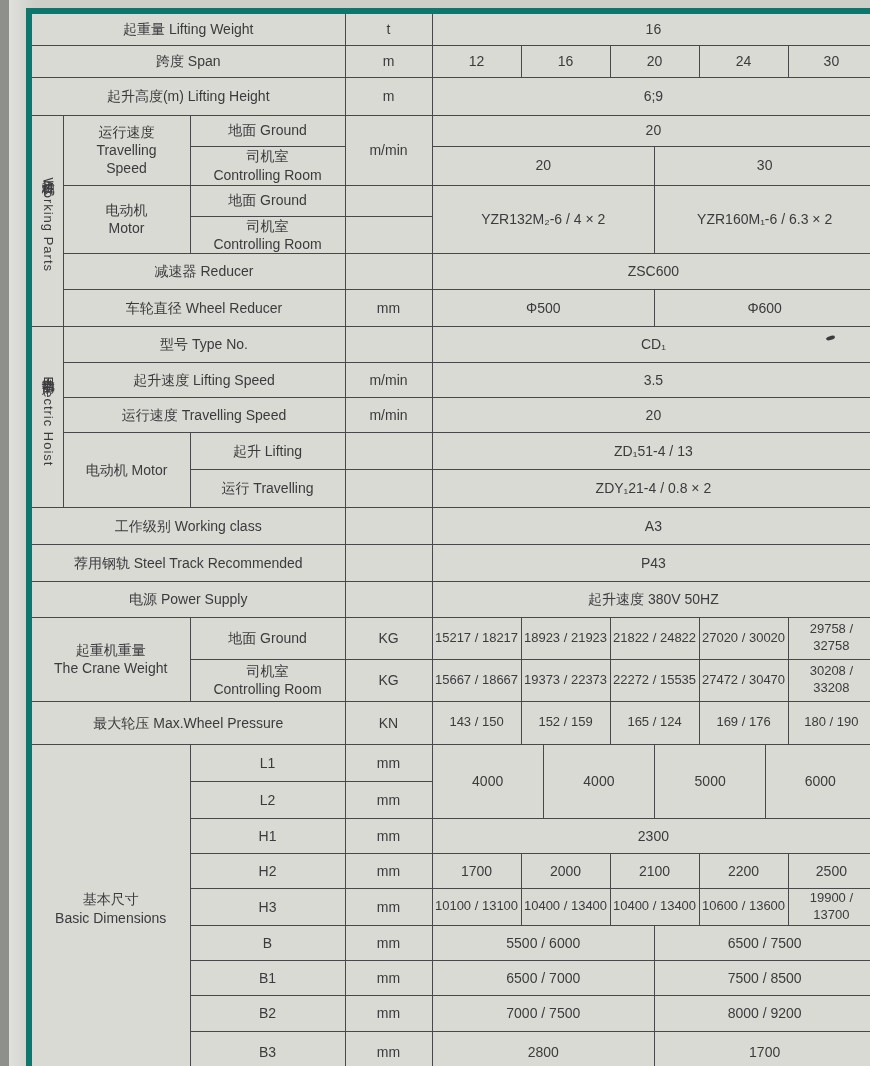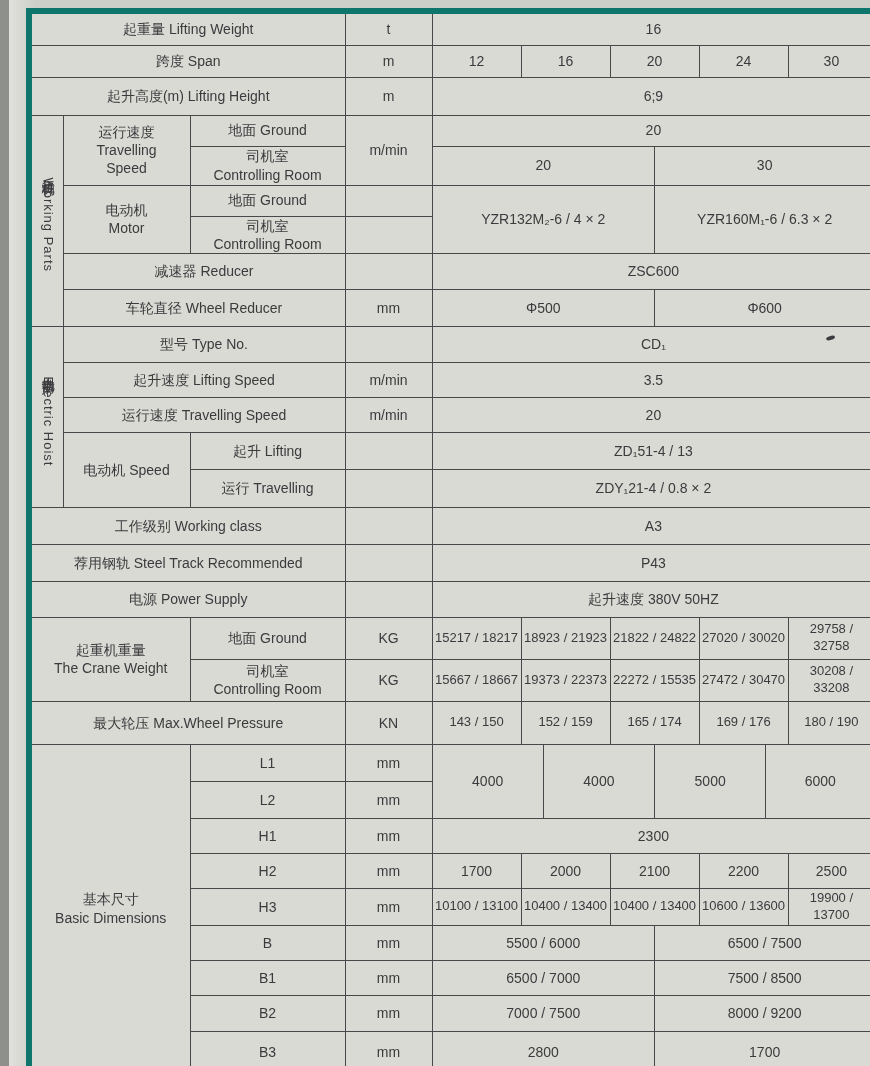--- a/index.html
+++ b/index.html
@@ -148,21 +148,21 @@
       <td colspan="20">3.5</td>
     </tr>
 
     <tr style="height:35px">
       <td colspan="2">运行速度 Travelling Speed</td>
       <td>m/min</td>
       <td colspan="20">20</td>
     </tr>
 
     <tr style="height:37px">
-      <td rowspan="2">电动机 Speed</td>
+      <td rowspan="2">电动机 Motor</td>
       <td>起升 Lifting</td>
       <td></td>
       <td colspan="20">ZD₁51-4 / 13</td>
     </tr>
 
     <tr style="height:38px">
       <td>运行 Travelling</td>
       <td></td>
       <td colspan="20">ZDY₁21-4 / 0.8 × 2</td>
     </tr>
@@ -210,21 +210,21 @@
       <td colspan="4" class="num2">22272 / 15535</td>
       <td colspan="4" class="num2">27472 / 30470</td>
       <td colspan="4" class="num2">30208 / 33208</td>
     </tr>
 
     <tr style="height:43px">
       <td colspan="3">最大轮压 Max.Wheel Pressure</td>
       <td>KN</td>
       <td colspan="4" class="num2">143 / 150</td>
       <td colspan="4" class="num2">152 / 159</td>
-      <td colspan="4" class="num2">165 / 174</td>
+      <td colspan="4" class="num2">165 / 124</td>
       <td colspan="4" class="num2">169 / 176</td>
       <td colspan="4" class="num2">180 / 190</td>
     </tr>
 
     <tr style="height:37px">
       <td colspan="2" rowspan="9">
         <span class="blk">基本尺寸</span>
         <span class="blk">Basic Dimensions</span>
       </td>
       <td>L1</td>

